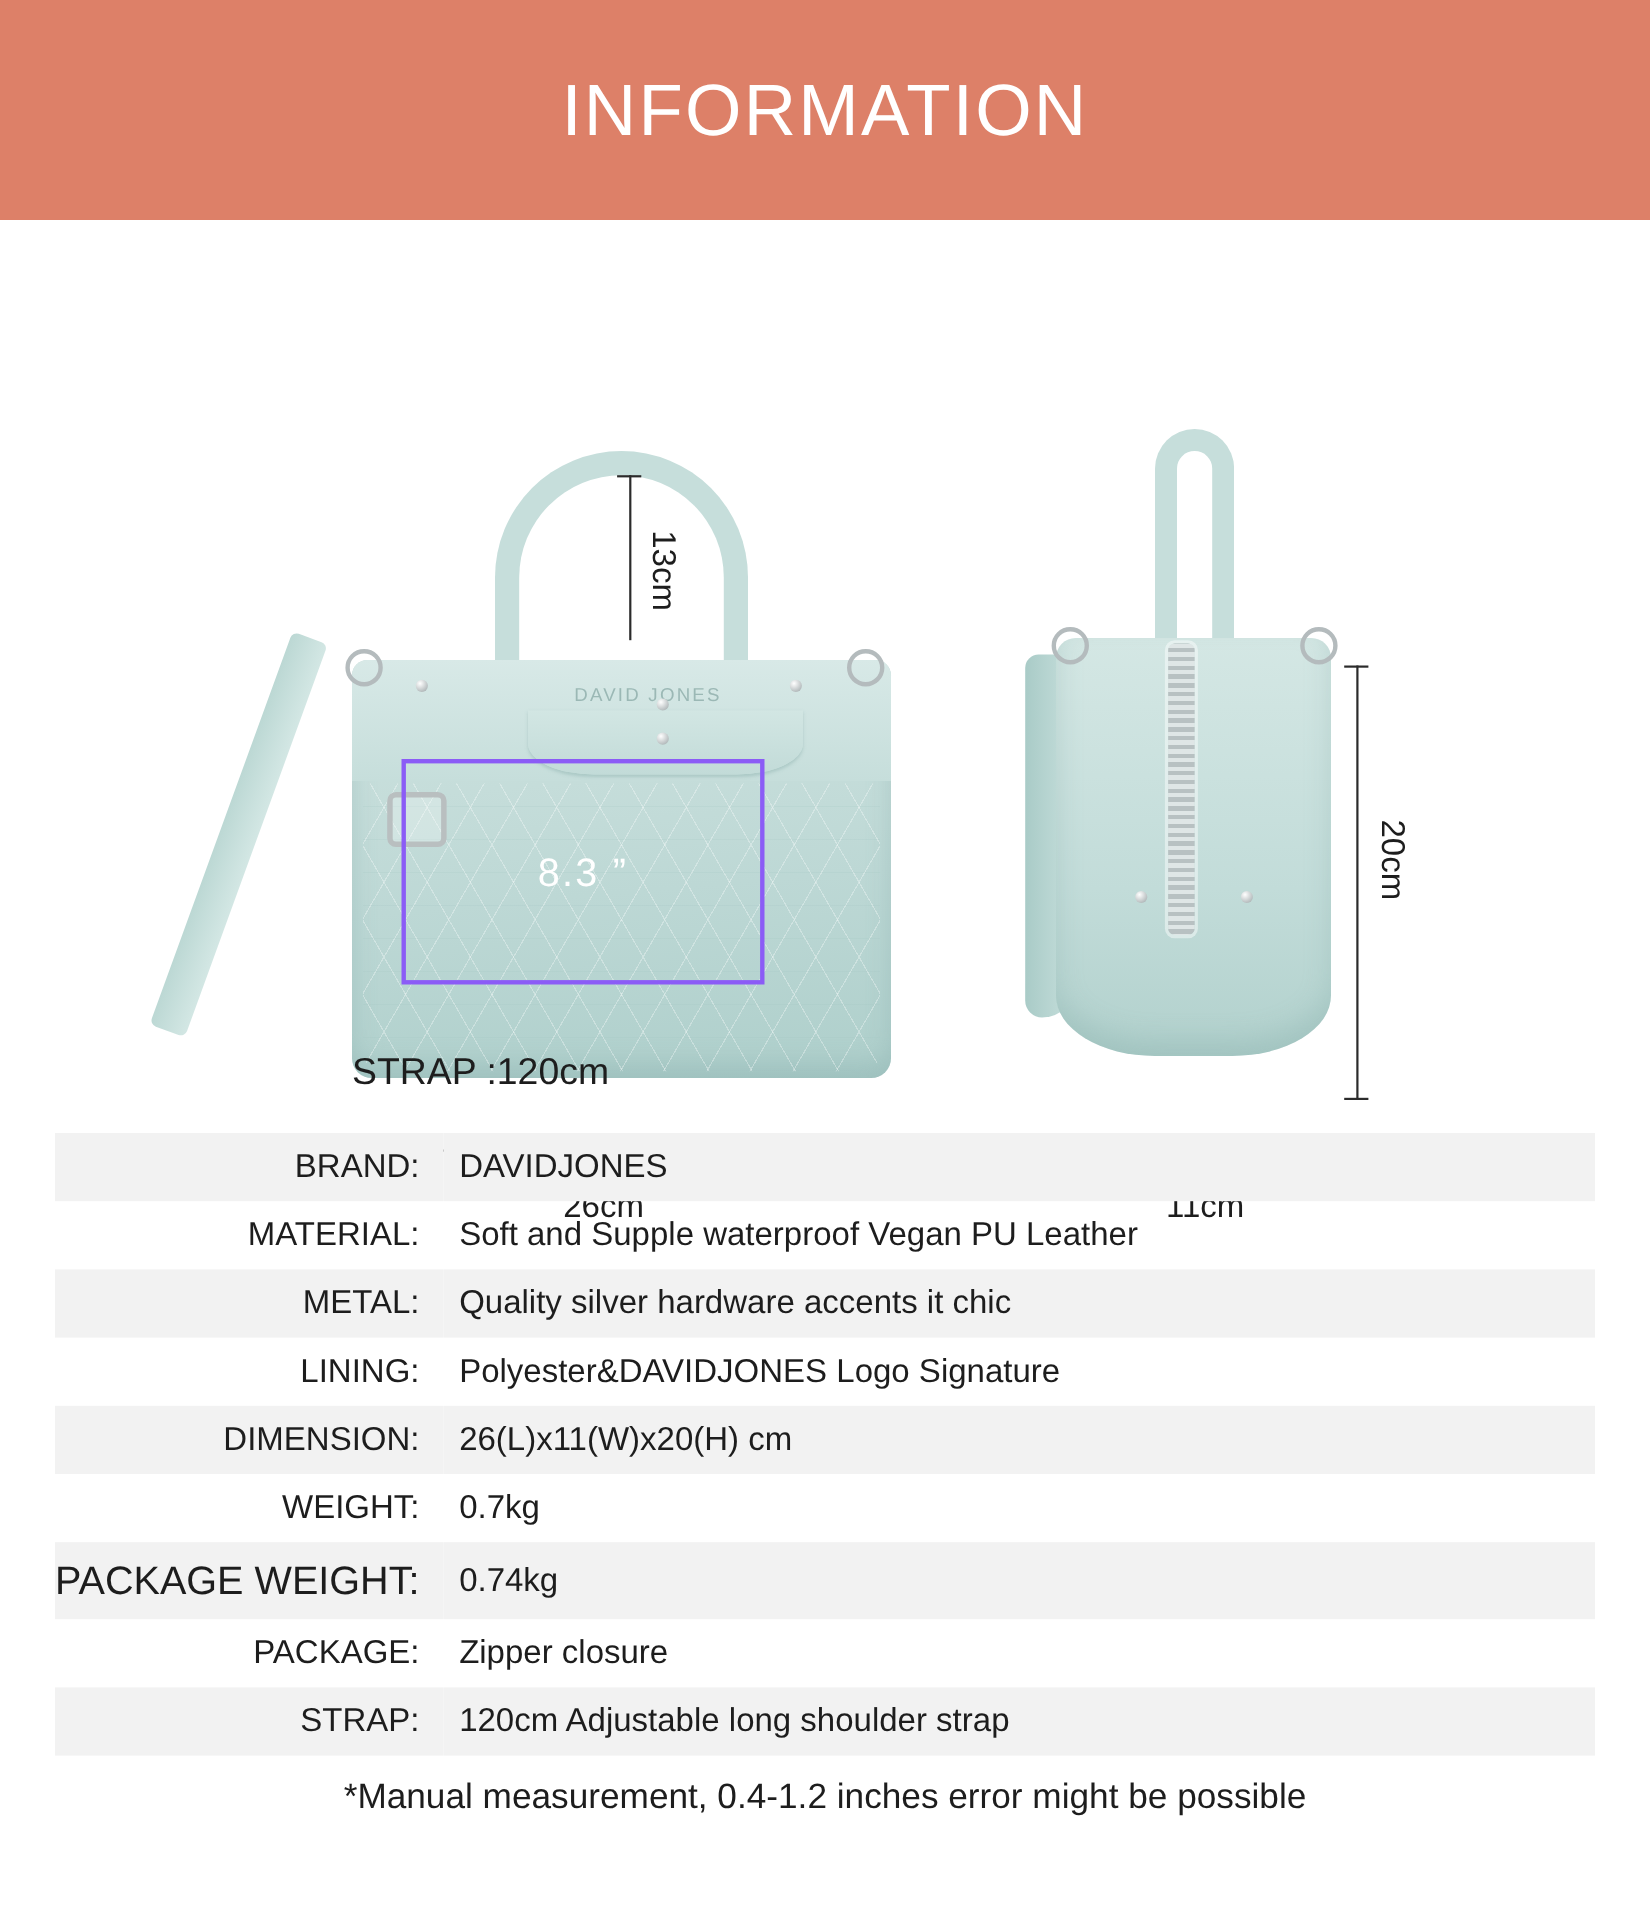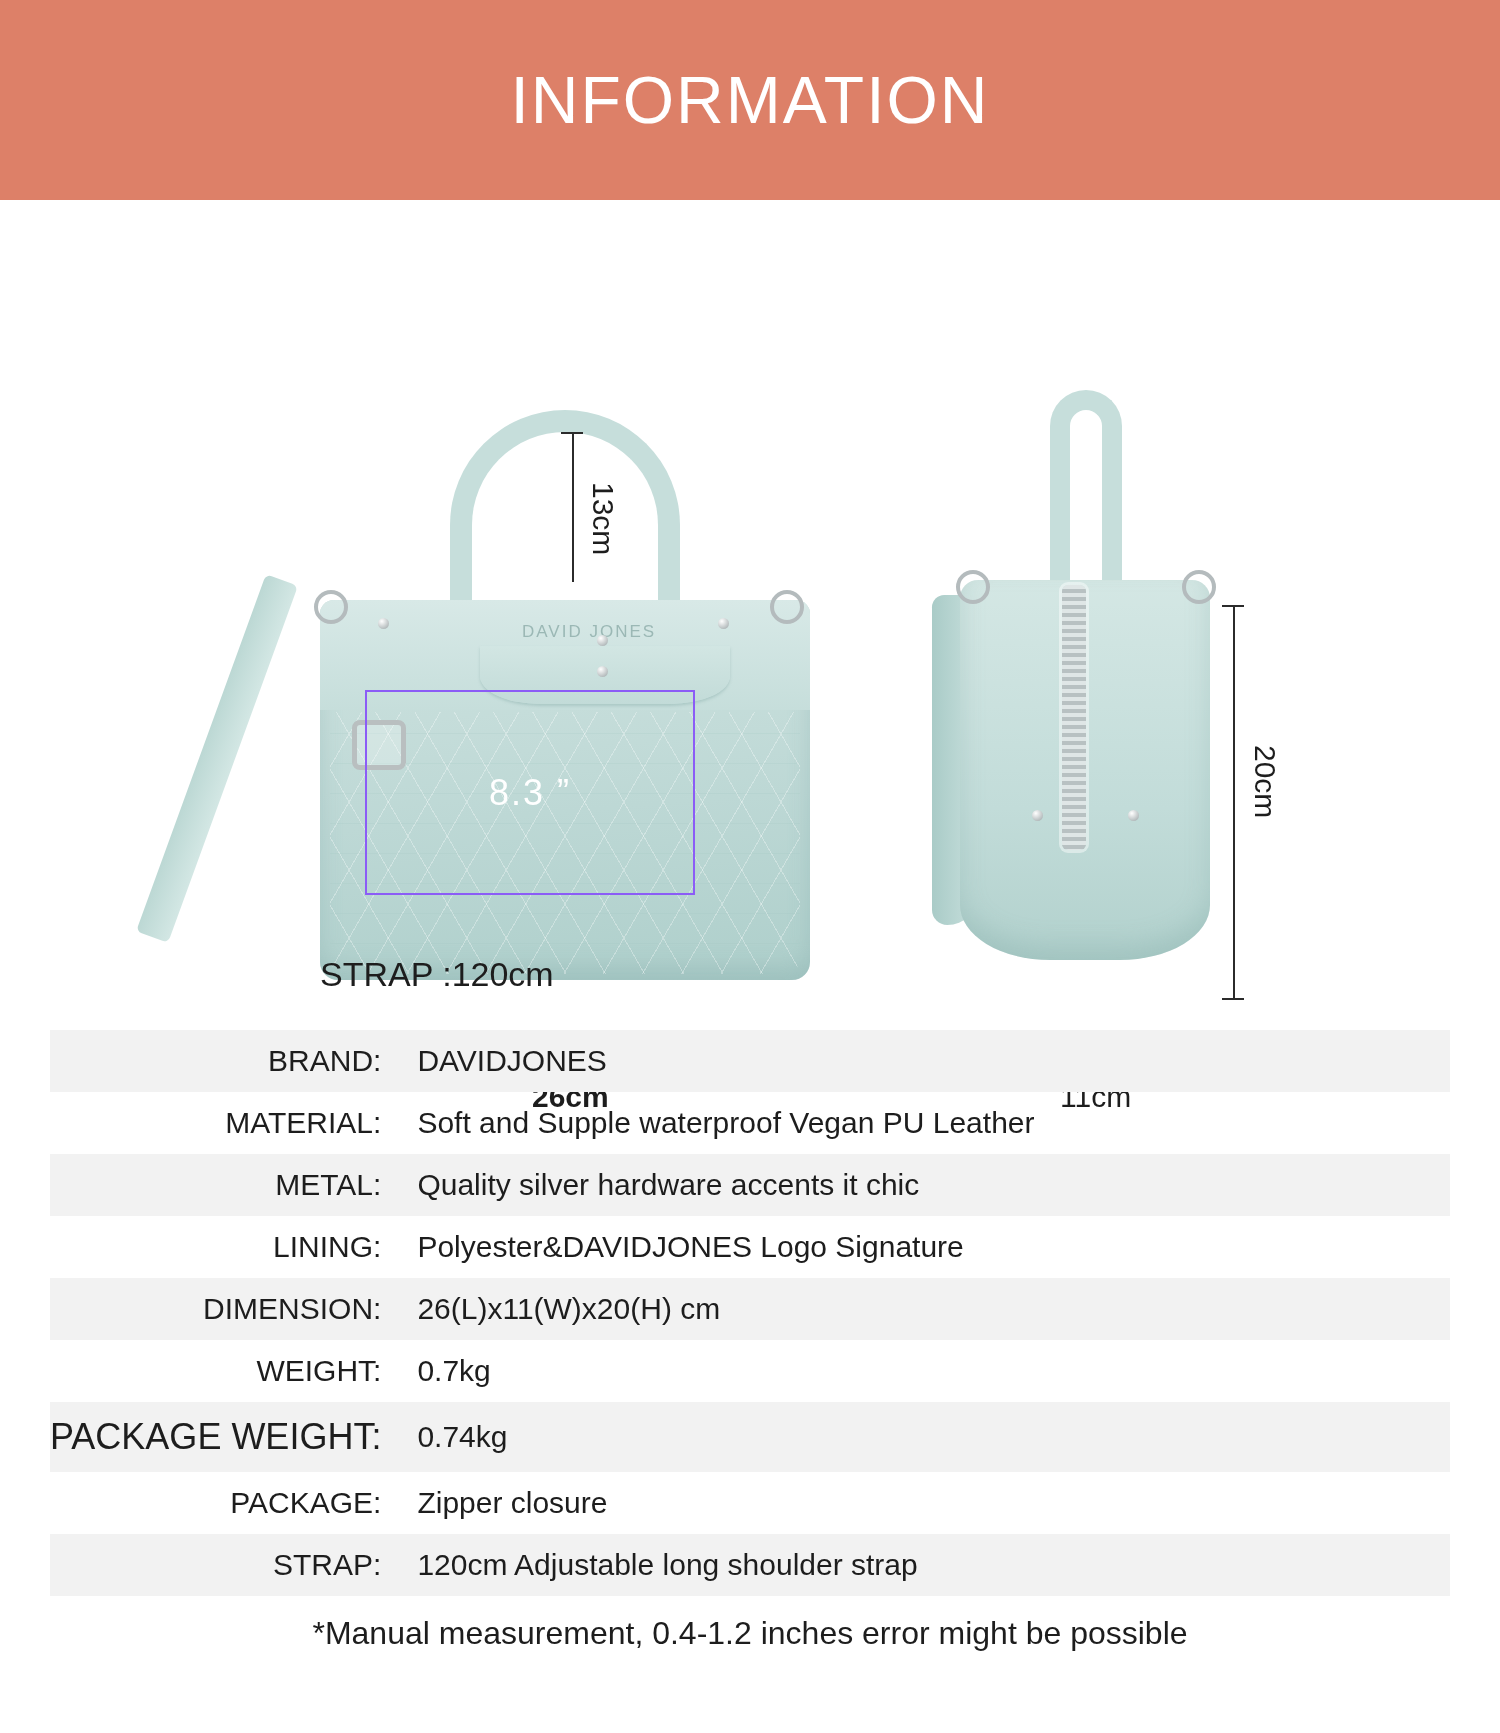--- a/index.html
+++ b/index.html
@@ -145,21 +145,21 @@
     border-radius: 50%;
   }
 
   
   .inner-rect {
     position: absolute;
     left: 65px;
     top: 290px;
     width: 330px;
     height: 205px;
-    border: 2px solid #8b5cf6;
+    border: 4px solid #8b5cf6;
     box-sizing: border-box;
     display: flex;
     align-items: center;
     justify-content: center;
   }
   .inner-rect-label {
     color: #ffffff;
     font-size: 36px;
     letter-spacing: 2px;
   }
@@ -308,21 +308,21 @@
     </div>
   </div>
 
   <div class="dim-line dim-v" style="left:572px; top:232px; height:150px;"></div>
   <div class="tick-v" style="left:561px; top:232px;"></div>
   <div class="dim-label vertical" style="left:586px; top:282px;">13cm</div>
 
   <div class="dim-line dim-h" style="left:310px; top:845px; width:480px;"></div>
   <div class="tick-h" style="left:310px; top:834px;"></div>
   <div class="tick-h" style="left:788px; top:834px;"></div>
-  <div class="dim-label" style="left:532px; top:880px;font-weight:bold;">26cm</div>
+  <div class="dim-label" style="left:512px; top:880px;">26cm</div>
 
   <div class="side-view">
     <div class="side-handle"></div>
     <div class="side-gusset-l"></div>
     <div class="side-body"></div>
     <div class="side-zip"></div>
     <div class="rivet" style="left:82px; top:430px;"></div>
     <div class="rivet" style="left:178px; top:430px;"></div>
     <div class="stud-ring" style="left:6px; top:190px;"></div>
     <div class="stud-ring" style="left:232px; top:190px;"></div>

